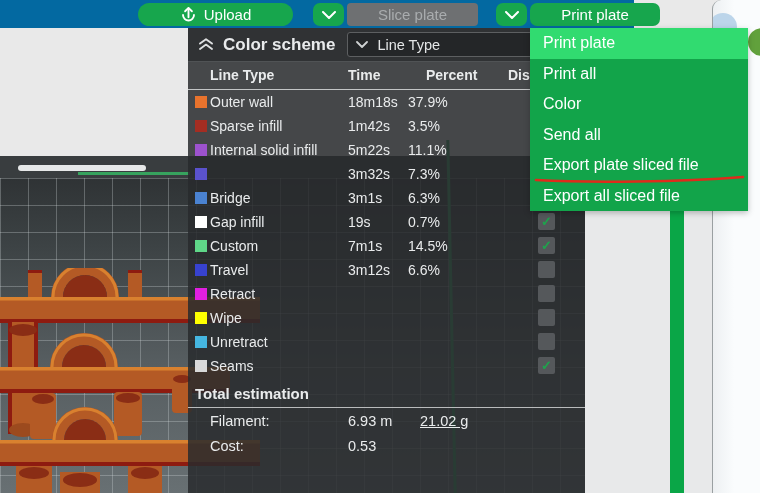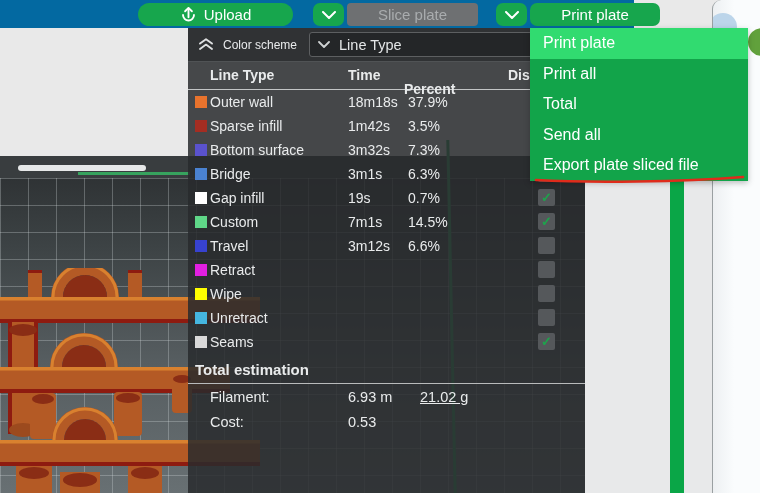--- a/index.html
+++ b/index.html
@@ -36,26 +36,26 @@
   .right-panel{position:absolute;left:712px;top:0;width:48px;height:493px;z-index:3;overflow:hidden;
      background:linear-gradient(90deg,#edf0f2 0%,#fafcfd 45%);border-left:1px solid #9aa0a2;border-top-left-radius:9px;box-sizing:border-box;}
   .circle-blue{position:absolute;left:-4px;top:13px;width:28px;height:28px;border-radius:50%;background:#bcd5ea;}
   .circle-green{position:absolute;left:35px;top:28px;width:28px;height:28px;border-radius:50%;background:#61a13c;}
 
   
   .panel{position:absolute;left:188px;top:28px;width:397px;height:465px;z-index:2;
          background:rgba(40,42,45,.85);color:#e9ebec;overflow:hidden;}
   .p-header{height:34px;background:#303234;border-bottom:1px solid #505355;display:flex;align-items:center;padding:0 10px;box-sizing:border-box;}
   .collapse-ic{margin-right:9px;display:flex;cursor:pointer;}
-  .p-title{font-weight:normal;font-size:12px;white-space:nowrap;}
+  .p-title{font-weight:bold;font-size:17px;white-space:nowrap;}
   .p-select{margin-left:12px;width:238px;height:25px;background:#242628;border:1px solid #5d5f61;border-radius:3px;
             display:flex;align-items:center;padding:0 8px;font-size:14.5px;color:#e4e6e7;gap:9px;cursor:pointer;box-sizing:border-box;}
   .t-head{height:27px;background:#46484a;border-bottom:1px solid #c3c5c6;position:relative;font-weight:bold;font-size:14px;}
   .t-head span{position:absolute;top:5px;white-space:nowrap;}
-  .c0{left:22px;} .c1{left:160px;} .c2{left:216px;margin-top:14px;} .c3{left:320px;}
+  .c0{left:22px;} .c1{left:160px;} .c2{left:238px;} .c3{left:320px;}
   .row{height:24px;position:relative;font-size:14px;}
   .swatch{position:absolute;left:7px;top:6px;width:12px;height:12px;}
   .r-label{position:absolute;left:22px;top:4px;white-space:nowrap;}
   .r-time{position:absolute;left:160px;top:4px;}
   .r-pct{position:absolute;left:220px;top:4px;}
   .cbx{position:absolute;left:350px;top:3px;width:17px;height:17px;background:#55585b;border-radius:2px;
        text-align:center;line-height:17px;font-size:13px;font-weight:bold;color:transparent;cursor:pointer;}
   .cbx.on{color:#1fa24c;}
   .tot-title{font-weight:bold;font-size:15px;padding:7px 0 5px 7px;}
   .tot-hr{border:none;border-top:1px solid #b9bbbc;margin:0;}
@@ -167,22 +167,28 @@
     <span class="cbx on">✓</span>
   </div>
         <div class="row">
     <span class="swatch" style="background: rgb(164, 45, 34);"></span>
     <span class="r-label">Sparse infill</span>
     <span class="r-time">1m42s</span>
     <span class="r-pct">3.5%</span>
     <span class="cbx on">✓</span>
   </div>
         <div class="row">
+    <span class="swatch" style="background: rgb(157, 82, 206);"></span>
+    <span class="r-label">Internal solid infill</span>
+    <span class="r-time">5m22s</span>
+    <span class="r-pct">11.1%</span>
+    <span class="cbx on">✓</span>
+  </div>
+        <div class="row">
     <span class="swatch" style="background: rgb(90, 82, 205);"></span>
-    <span class="r-label">Bottom surface</span>
     <span class="r-time">3m32s</span>
     <span class="r-pct">7.3%</span>
     <span class="cbx on">✓</span>
   </div>
         <div class="row">
     <span class="swatch" style="background: rgb(74, 130, 209);"></span>
     <span class="r-label">Bridge</span>
     <span class="r-time">3m1s</span>
     <span class="r-pct">6.3%</span>
     <span class="cbx on">✓</span>
@@ -290,27 +296,30 @@
 
   <div class="menu">
     <div class="menu-items" id="menu-host">
         <div class="m-item highlight">
     <span class="mi-label">Print plate</span>
   </div>
         <div class="m-item">
     <span class="mi-label">Print all</span>
   </div>
         <div class="m-item">
-    <span class="mi-label">Total</span>
+    <span class="mi-label">Color</span>
   </div>
         <div class="m-item">
     <span class="mi-label">Send all</span>
   </div>
         <div class="m-item">
     <span class="mi-label">Export plate sliced file</span>
+  </div>
+        <div class="m-item">
+    <span class="mi-label">Export all sliced file</span>
   </div>
       </div>
     <svg class="anno" id="anno-line" viewBox="0 0 218 12" style="top: 146px;">
       <path d="M6 6 C 60 9, 150 8, 213 3" fill="none" stroke="#df2b1b" stroke-width="2.6" stroke-linecap="round"></path>
     </svg>
   </div>
 
 </div>
 
 </body></html>

